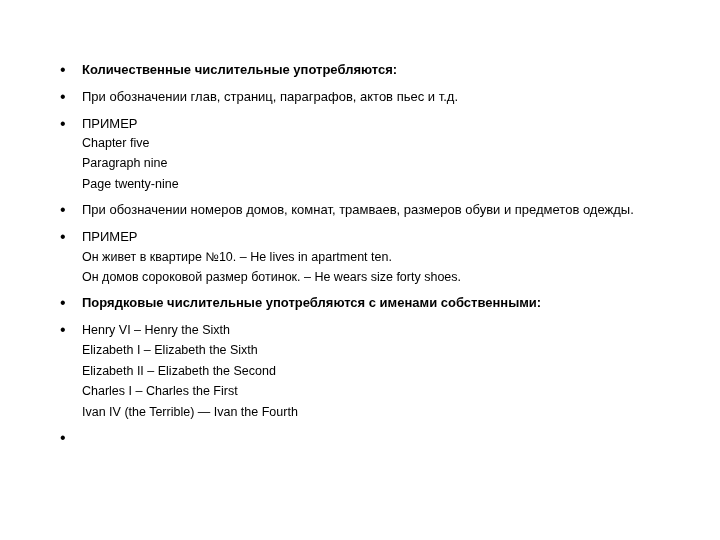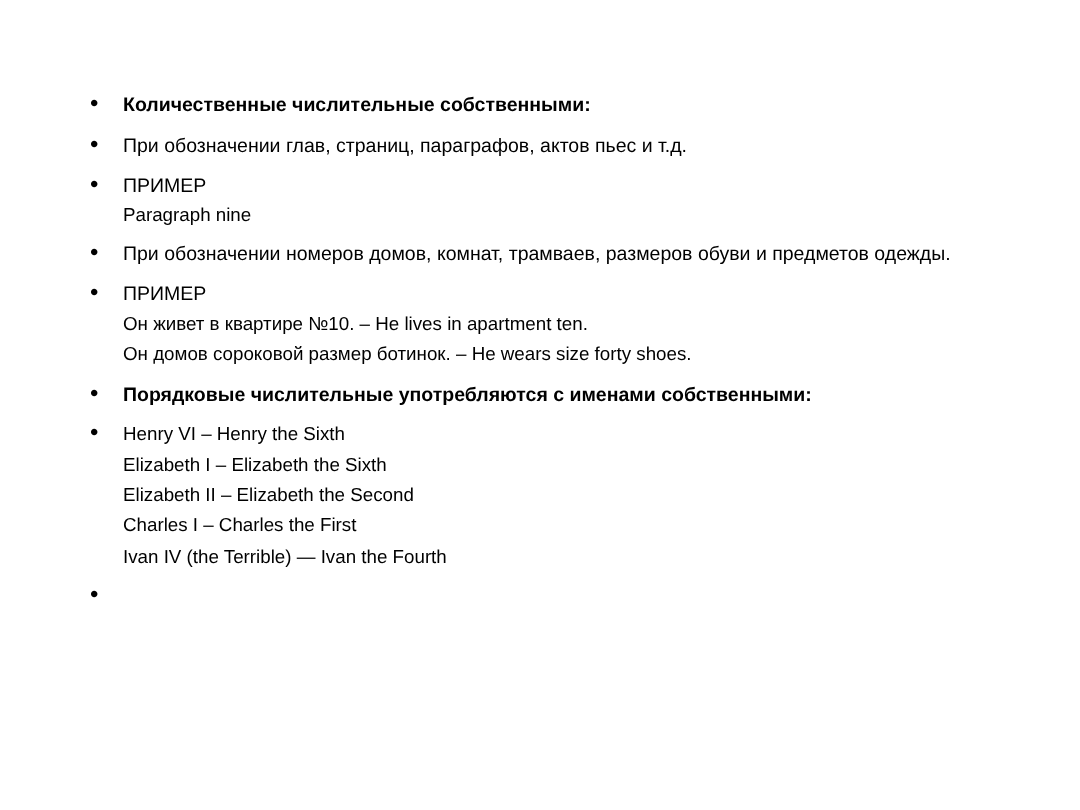--- a/index.html
+++ b/index.html
@@ -63,29 +63,29 @@
       margin-top: 1px;
     }
   </style>
 </head>
 <body>
 
 <div class="content">
   <ul>
   <li>
         <span class="bullet">•</span>
-        <span class="item-content"><span class="bold">Количественные числительные собственными:</span></span>
+        <span class="item-content"><span class="bold">Количественные числительные употребляются:</span></span>
       </li>
       <li>
         <span class="bullet">•</span>
         <span class="item-content"><span>При обозначении глав, страниц, параграфов, актов пьес и т.д.</span></span>
       </li>
       <li>
         <span class="bullet">•</span>
-        <span class="item-content"><span>ПРИМЕР</span><span class="sub-text">Paragraph nine</span></span>
+        <span class="item-content"><span>ПРИМЕР</span><span class="sub-text">Chapter five</span><span class="sub-text">Paragraph nine</span><span class="sub-text">Page twenty-nine</span></span>
       </li>
       <li>
         <span class="bullet">•</span>
         <span class="item-content"><span>При обозначении номеров домов, комнат, трамваев, размеров обуви и предметов одежды.</span></span>
       </li>
       <li>
         <span class="bullet">•</span>
         <span class="item-content"><span>ПРИМЕР</span><span class="sub-text">Он живет в квартире №10. – He lives in apartment ten.</span><span class="sub-text">Он домов сороковой размер ботинок. – He wears size forty shoes.</span></span>
       </li>
       <li>

